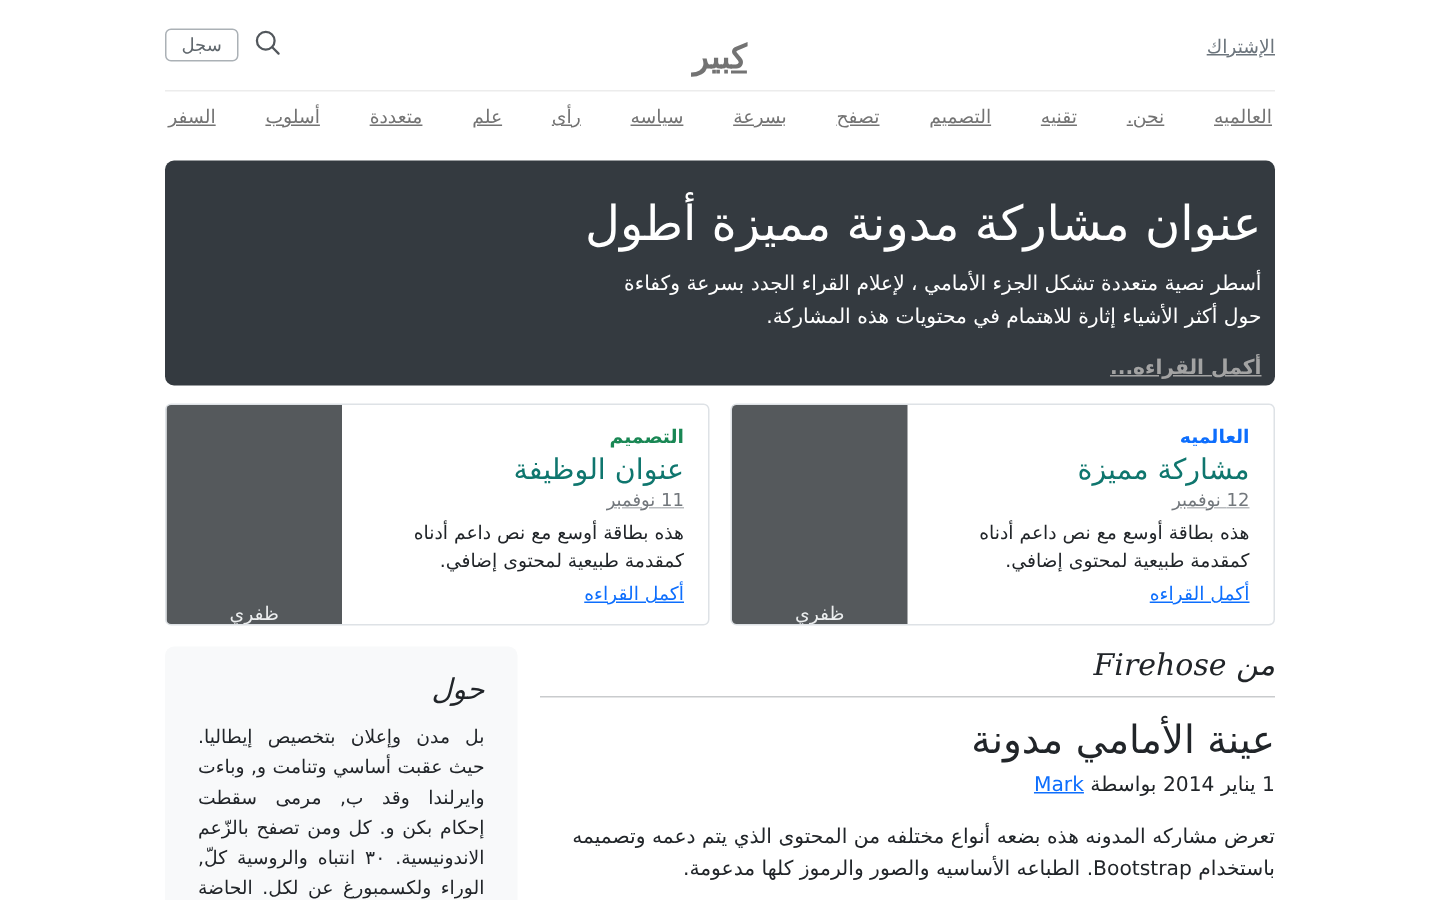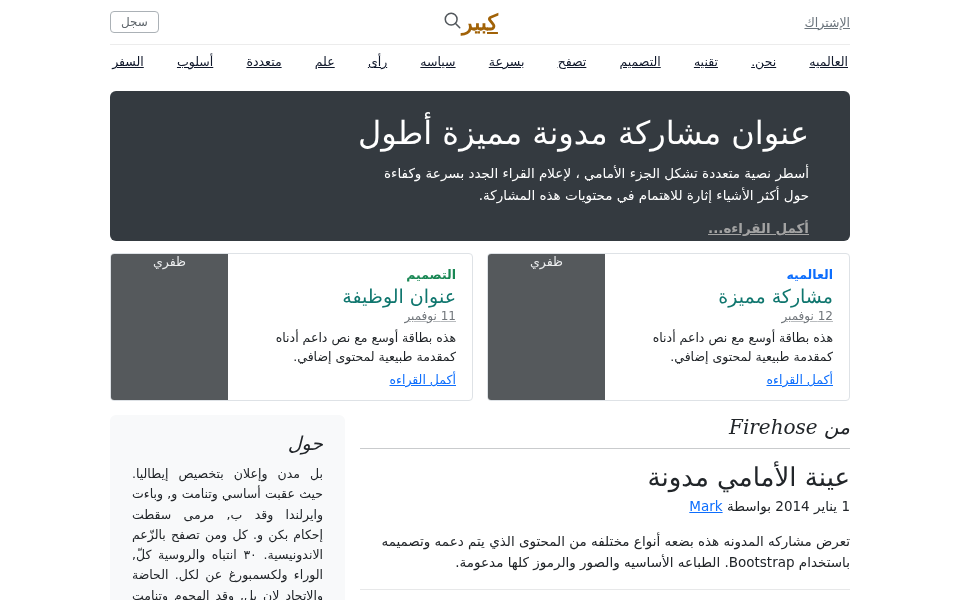--- a/index.html
+++ b/index.html
@@ -7,53 +7,53 @@
   body {
     width:960px; height:600px; overflow:hidden;
     font-family:"DejaVu Sans","Liberation Sans",sans-serif;
     color:#212529; direction:rtl;
   }
   .container { width:740px; margin:0 auto; }
 
   
   .topbar { display:flex; align-items:center; padding:9px 0; border-bottom:1px solid #ececec; }
   .tb-side { flex:1; display:flex; align-items:center; }
-  .tb-end  { justify-content:space-between; gap:10px; }
+  .tb-end  { justify-content:flex-end; gap:10px; }
   .subscribe-link { font-size:12.5px; color:#6c757d; text-decoration:underline; }
   .logo { font-family:"DejaVu Serif","Liberation Serif",serif; font-size:22px; font-weight:700;
-          color:#a16207; text-decoration:underline; }
+          color:#737373; text-decoration:underline;margin-top:16px; }
   .search-btn { display:flex; align-items:center; }
   .signup-btn { font-size:12px; color:#5f666c; background:#fff; border:1px solid #abb1b6;
                 border-radius:4px; padding:3px 10px; cursor:pointer;
                 font-family:"DejaVu Sans",sans-serif; }
 
   
   .main-nav { display:flex; justify-content:space-between; padding:9px 2px 10px; }
-  .main-nav a { font-size:12.5px; color:#0f172a; text-decoration:underline; white-space:nowrap; }
+  .main-nav a { font-size:12.5px; color:#737373; text-decoration:underline; white-space:nowrap; }
 
   
-  .hero { margin-top:12px; background:#343a40; border-radius:6px; color:#fff; padding:22px 41px; height:150px; }
+  .hero { margin-top:12px; background:#343a40; border-radius:6px; color:#fff; padding:22px 9px; height:150px; }
   .hero-title { font-family:"DejaVu Serif","Liberation Serif",serif; font-weight:500;
                 font-size:32px; line-height:1.25; margin-bottom:10px; }
   .hero-text { font-size:13.5px; line-height:1.6; max-width:445px; margin-bottom:12px; }
   .hero-link { color:#a3a3a3; font-size:13.5px; font-weight:700; text-decoration:underline; }
 
   
   .cards-row { display:flex; gap:14px; margin-top:12px; }
   .card { flex:1; display:flex; border:1px solid #dee2e6; border-radius:4px; overflow:hidden;
           height:148px; background:#fff; }
   .card-body { flex:1; padding:13px 16px; display:flex; flex-direction:column; text-align:right; }
   .card-cat { font-size:12.5px; font-weight:700; }
   .card-title { font-family:"DejaVu Serif","Liberation Serif",serif; font-weight:500;
                 font-size:19px; margin:3px 0 2px; color:#0f766e; }
   .card-date { font-size:12px; color:#72777c; text-decoration:underline; text-decoration-color:#b9bcbf; }
   .card-text { font-size:12.5px; line-height:1.5; margin-top:6px; color:#212529; }
   .card-link { margin-top:auto; font-size:12.5px; color:#0d6efd; text-decoration:underline; }
   .card-thumb { width:117px; flex-shrink:0; background:#55595c; color:#eceeef;
-                display:flex; align-items:flex-start; justify-content:center; font-size:12.5px; }
+                display:flex; align-items:flex-end; justify-content:center; font-size:12.5px; }
 
   
   .main-row { display:flex; gap:15px; margin-top:14px; align-items:flex-start; }
   .main-col { width:490px; }
   .side-col { width:235px; }
 
   .section-title { font-family:"DejaVu Serif","Liberation Serif",serif; font-style:italic;
                    font-weight:500; font-size:20px; margin:0 0 9px; }
   .rule { border:0; border-top:1px solid #c9cbcd; margin:0 0 13px; }
   .rule-light { border:0; border-top:1px solid #e7e8e9; margin:15px 0 14px; }

